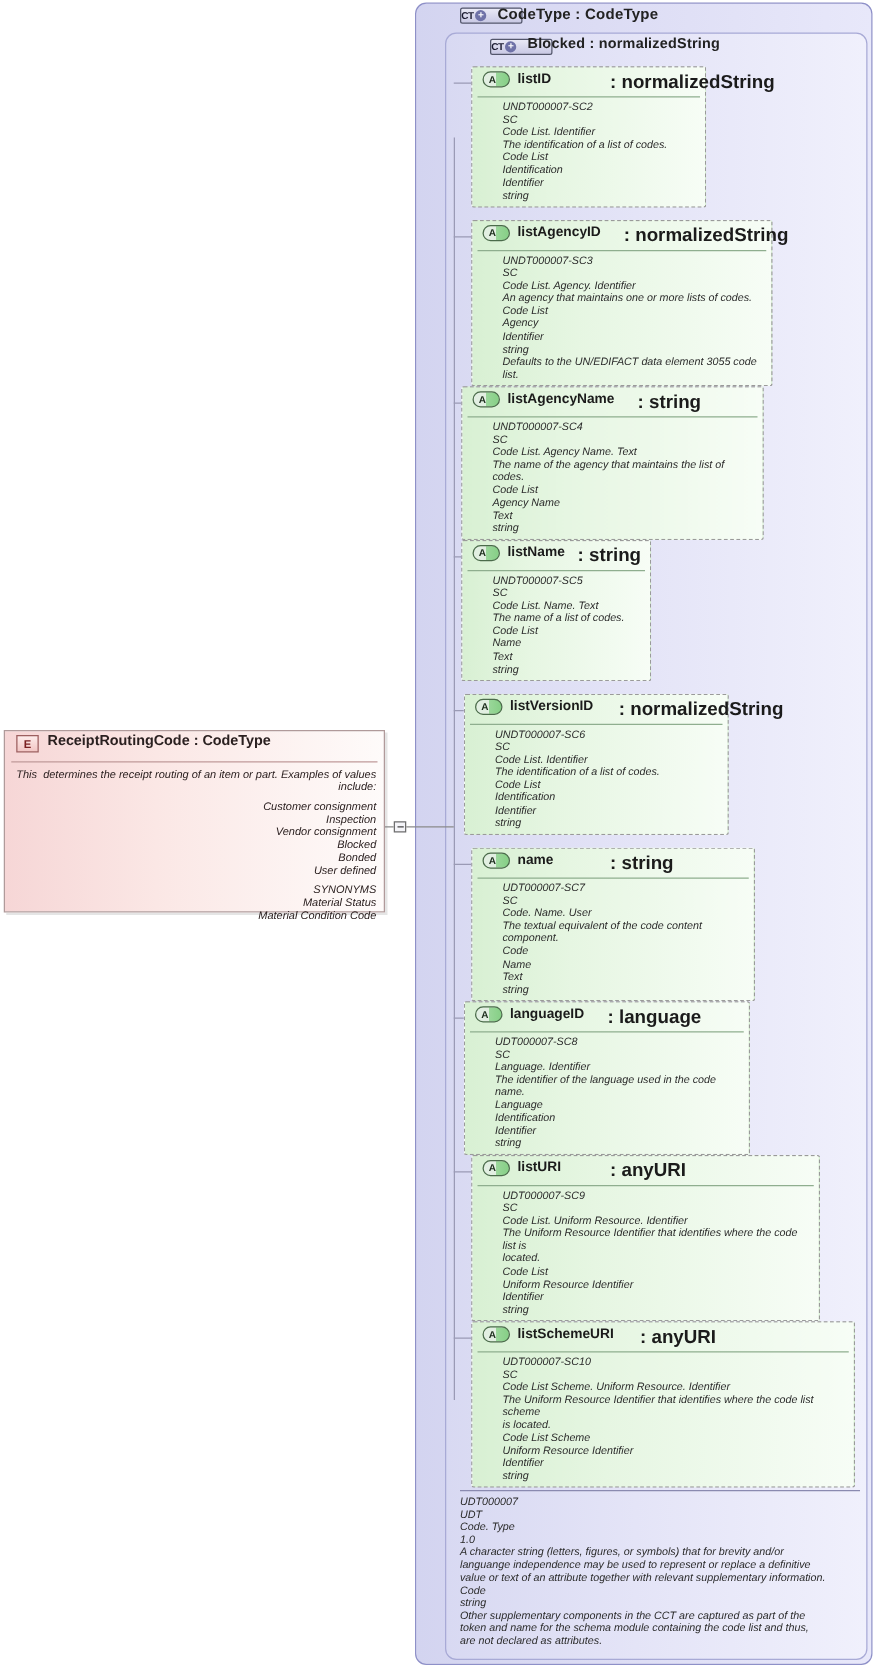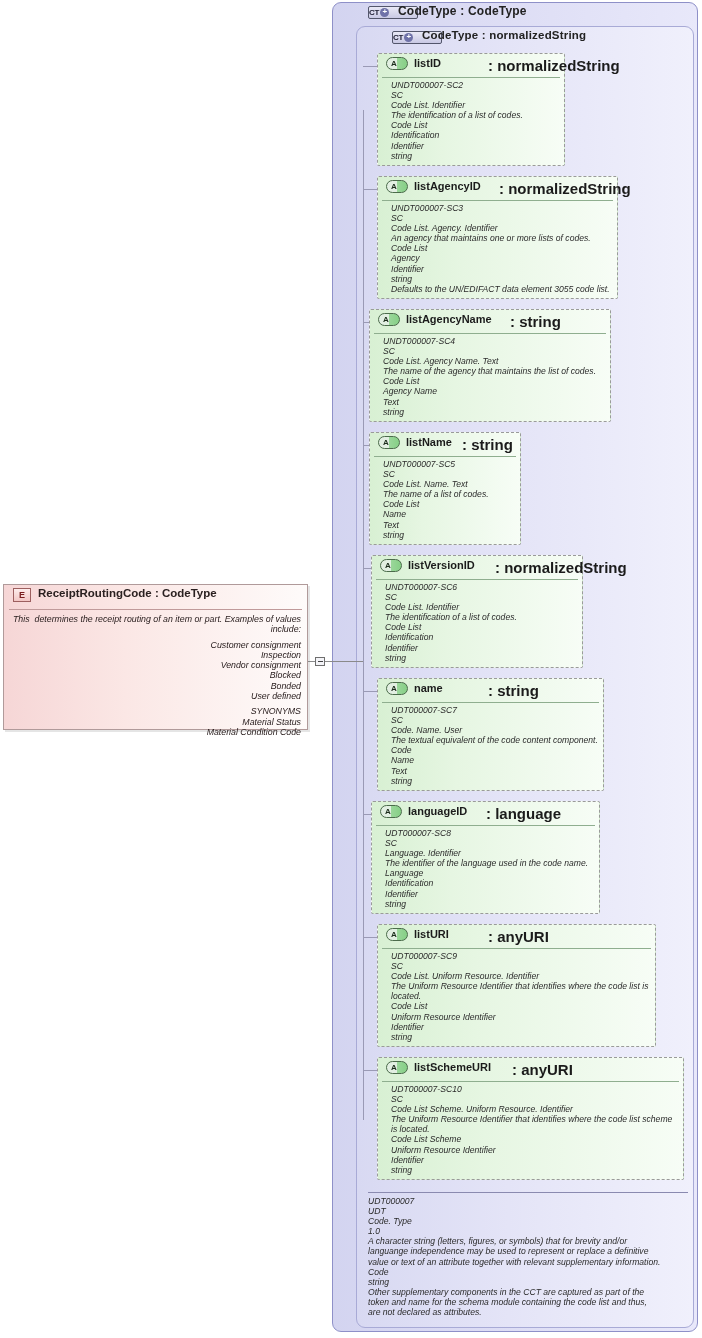--- a/index.html
+++ b/index.html
@@ -143,21 +143,22 @@
   }
   .attr .a-type {
     position: absolute;
     top: 3px;
     font-size: 15px;
     font-weight: bold;
     color: #1b1b1b;
     white-space: pre;
   }
   .attr .a-body {
-    padding: 2px 5px 4px 13px;
+    padding: 2px 5px 4px 4px;
+    margin-left: 20px;
   }
   .attr .a-body div {
     font-size: 8.6px;
     font-style: italic;
     color: #2b2b2b;
     line-height: 10.1px;
     white-space: pre-wrap;
   }
 
   
@@ -272,21 +273,21 @@
 </head>
 <body>
 
 <div id="ct-outer"></div>
 <div id="ct-inner"></div>
 
 <div class="ct-badge" id="ct-outer-title">CT<span class="plus">+</span></div>
 <div class="hdr-title" id="ct-outer-label">CodeType : CodeType</div>
 
 <div class="ct-badge" id="ct-inner-title">CT<span class="plus">+</span></div>
-<div class="hdr-title" id="ct-inner-label">CodeType : normalizedString</div>
+<div class="hdr-title" id="ct-inner-label">Blocked : normalizedString</div>
 
 <div id="tree-spine"></div>
 
 <div id="elem-box">
   <div class="hdrbar">
     <div class="e-badge">E</div>
     <div class="e-title">ReceiptRoutingCode : CodeType</div>
   </div>
   <div class="e-body" id="elem-body">
       <div>This  determines the receipt routing of an item or part. Examples of values</div>

